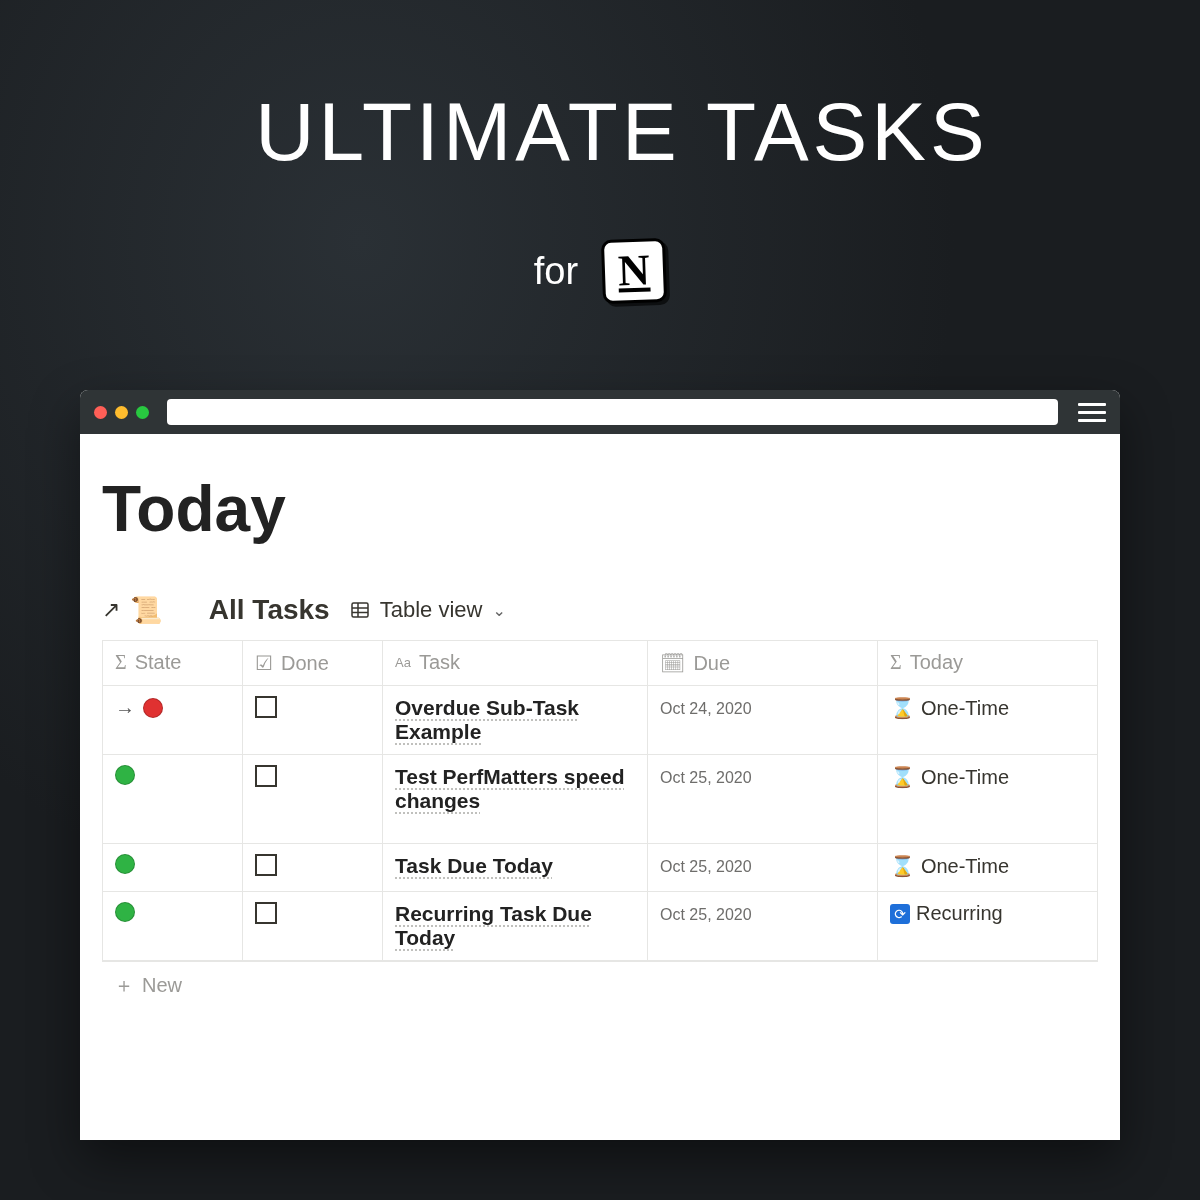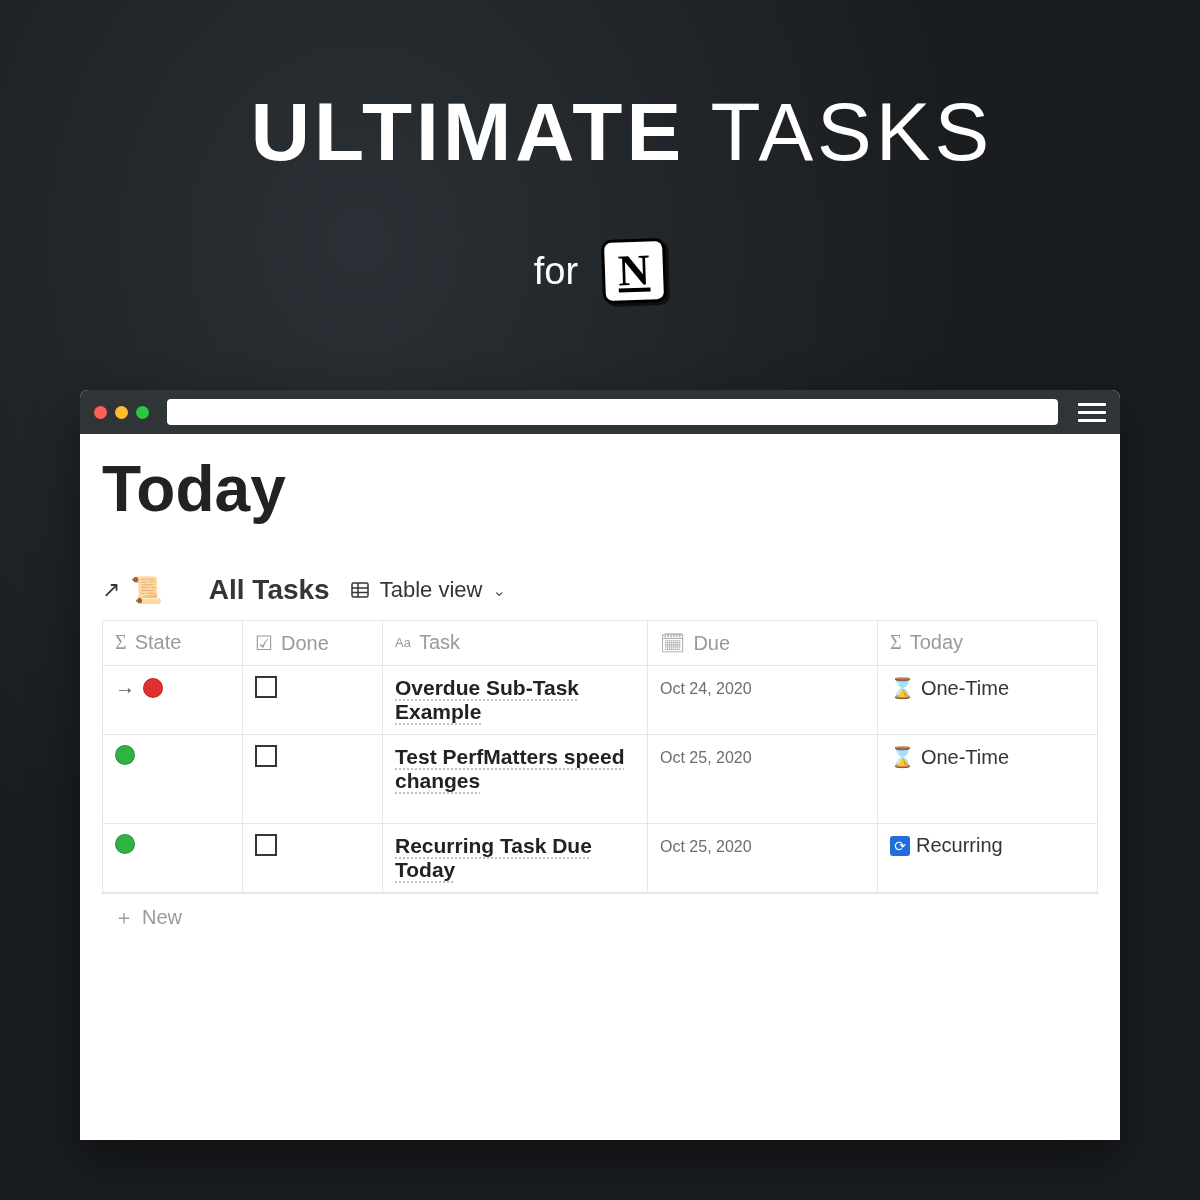--- a/index.html
+++ b/index.html
@@ -13,21 +13,21 @@
     position: relative;
   }
   .hero-title {
     text-align: center;
     padding-top: 85px;
     color: #fff;
     font-size: 82px;
     letter-spacing: 4px;
     font-weight: 300;
   }
-  .hero-title .bold { font-weight: 700; margin-left: 44px; }
+  .hero-title .bold { font-weight: 400; margin-left: 44px; }
   .hero-sub {
     text-align: center;
     color: #fff;
     font-size: 38px;
     margin-top: 60px;
     display: flex;
     align-items: center;
     justify-content: center;
     gap: 24px;
   }
@@ -80,21 +80,21 @@
     border-radius: 4px;
     margin-left: 10px;
   }
   .hamburger {
     width: 28px; height: 28px; margin-left: 12px;
     display: flex; flex-direction: column; justify-content: center; gap: 5px;
     cursor: pointer;
   }
   .hamburger div { height: 3px; background: #fff; border-radius: 1px; }
   .page {
-    padding: 18px 22px 0 22px;
+    padding: 38px 22px 0 22px;
     font-size: 20px;
     color: #37352f;
   }
   .page-title {
     font-size: 64px;
     font-weight: 800;
     color: #222;
     margin-bottom: 48px;
   }
   .view-bar {
@@ -281,20 +281,36 @@
               </span>
             </td>
           </tr>
           <tr>
             <td style="padding-bottom:10px">
               <span class="state-cell">
                 <span class="dot green"></span>
               </span>
             </td>
             <td><span class="checkbox"></span></td>
+            <td><span class="task-name">Task Due Today</span></td>
+            <td><span class="due-text">Oct 25, 2020</span></td>
+            <td>
+              <span class="type-cell">
+                <span style="font-size:20px">⌛</span>
+                <span>One-Time</span>
+              </span>
+            </td>
+          </tr>
+          <tr>
+            <td style="padding-bottom:10px">
+              <span class="state-cell">
+                <span class="dot green"></span>
+              </span>
+            </td>
+            <td><span class="checkbox"></span></td>
             <td><span class="task-name">Recurring Task Due Today</span></td>
             <td><span class="due-text">Oct 25, 2020</span></td>
             <td>
               <span class="type-cell">
                 <span style="display:inline-flex;width:20px;height:20px;background:#1e6fd9;border-radius:3px;align-items:center;justify-content:center;color:#fff;font-size:14px">⟳</span>
                 <span>Recurring</span>
               </span>
             </td>
           </tr>
         </tbody>

